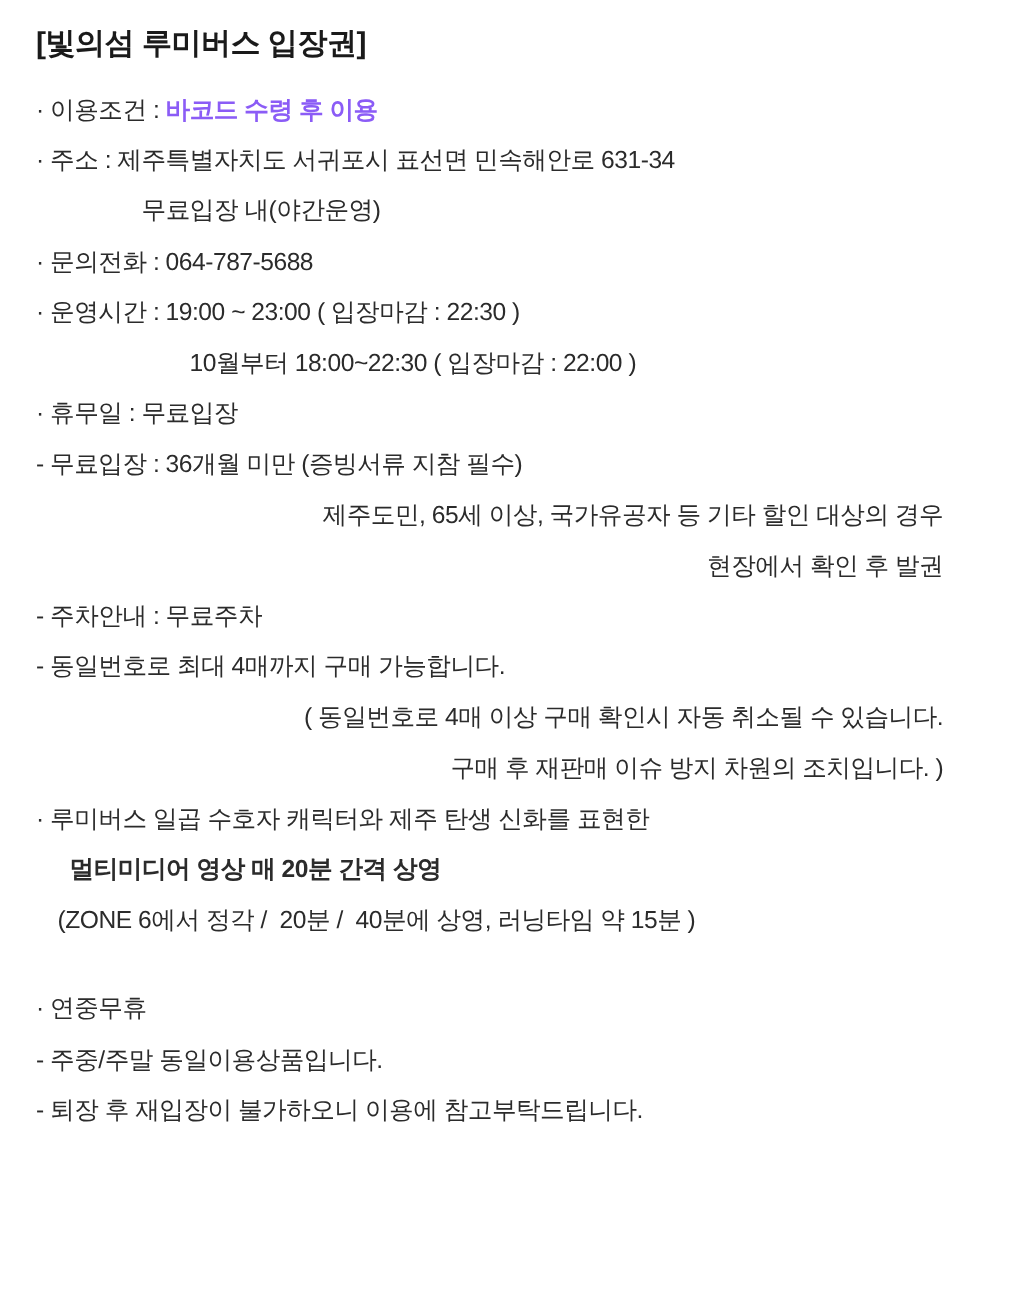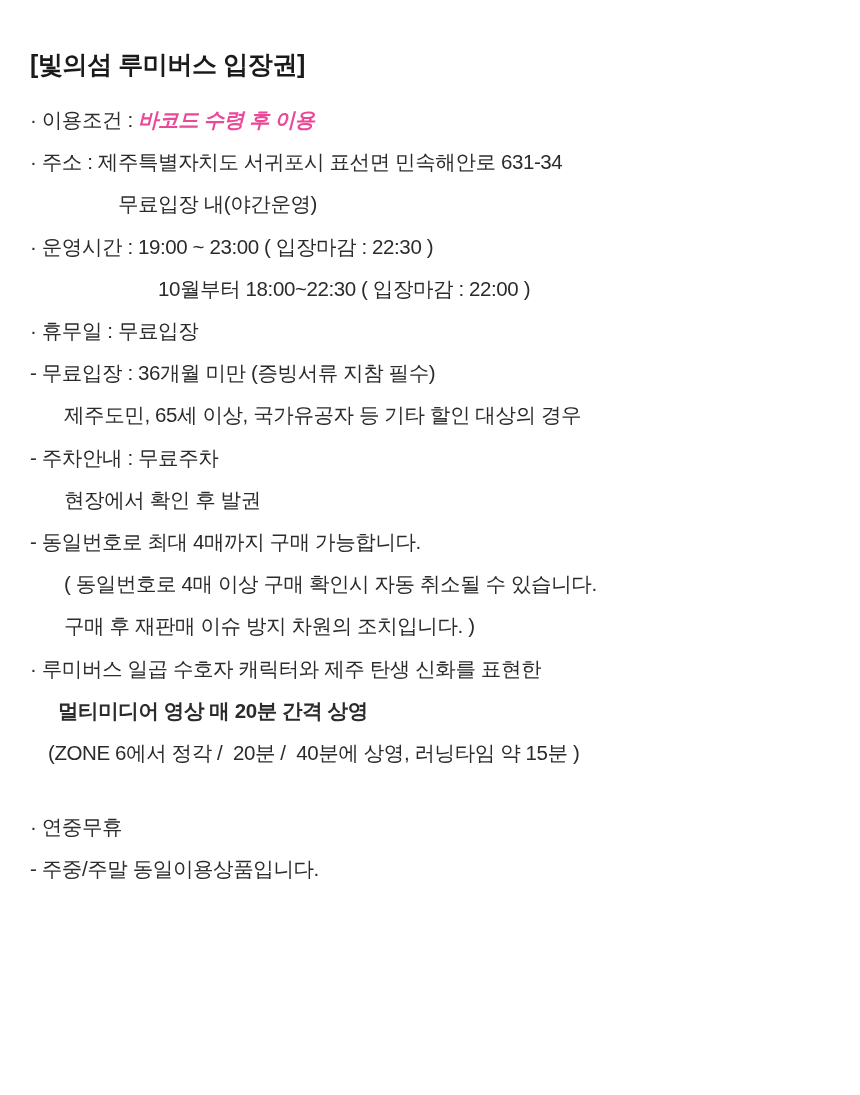--- a/index.html
+++ b/index.html
@@ -11,21 +11,21 @@
     height: 1095px;
     background: #ffffff;
     font-family: "Liberation Sans", "DejaVu Sans", sans-serif;
     color: #2b2b2b;
     overflow: hidden;
   }
   .page {
     box-sizing: border-box;
     width: 816px;
     height: 1095px;
-    padding: 48px 30px 0 30px;
+    padding: 20px 30px 0 30px;
   }
   .title {
     font-size: 25px;
     font-weight: bold;
     color: #1a1a1a;
     letter-spacing: -0.4px;
     margin: 0 0 18px 0;
     line-height: 1.3;
   }
   .line {
@@ -34,48 +34,50 @@
     letter-spacing: -0.4px;
     color: #2b2b2b;
     white-space: pre;
     margin: 0;
     padding: 4.5px 0;
   }
   .line.indent-1 { padding-left: 18px; }
   .line.indent-2 { padding-left: 28px; font-weight: bold; }
   .line.indent-3 { padding-left: 88px; }
   .line.indent-4 { padding-left: 128px; }
-  .line.indent-5 { padding-left: 34px; }
+  .line.indent-5 { padding-left: 34px; text-align: right; }
   .accent {
     color: #e8365a;
     font-weight: bold;
   }
   .spacer {
     height: 32px;
   }
 </style>
 </head>
 <body>
 
 <div class="page">
   <h1 class="title">[빛의섬 루미버스 입장권]</h1>
   <div class="body-lines">
-      <p class="line"><span>· 이용조건 : </span><span class="accent" style="color: #ec4899; font-style: italic;">바코드 수령 후 이용</span></p>
+      <p class="line"><span>· 이용조건 : </span><span class="accent" style="color: #8b5cf6;">바코드 수령 후 이용</span></p>
       <p class="line">· 주소 : 제주특별자치도 서귀포시 표선면 민속해안로 631-34</p>
       <p class="line indent-3">무료입장 내(야간운영)</p>
+      <p class="line">· 문의전화 : 064-787-5688</p>
       <p class="line">· 운영시간 : 19:00 ~ 23:00 ( 입장마감 : 22:30 )</p>
       <p class="line indent-4">10월부터 18:00~22:30 ( 입장마감 : 22:00 )</p>
       <p class="line">· 휴무일 : 무료입장</p>
       <p class="line">- 무료입장 : 36개월 미만 (증빙서류 지참 필수)</p>
       <p class="line indent-5">제주도민, 65세 이상, 국가유공자 등 기타 할인 대상의 경우</p>
+      <p class="line indent-5">현장에서 확인 후 발권</p>
       <p class="line">- 주차안내 : 무료주차</p>
-      <p class="line indent-5">현장에서 확인 후 발권</p>
       <p class="line">- 동일번호로 최대 4매까지 구매 가능합니다.</p>
       <p class="line indent-5">( 동일번호로 4매 이상 구매 확인시 자동 취소될 수 있습니다.</p>
       <p class="line indent-5">구매 후 재판매 이슈 방지 차원의 조치입니다. )</p>
       <p class="line">· 루미버스 일곱 수호자 캐릭터와 제주 탄생 신화를 표현한</p>
       <p class="line indent-2">멀티미디어 영상 매 20분 간격 상영</p>
       <p class="line indent-1">(ZONE 6에서 정각 /  20분 /  40분에 상영, 러닝타임 약 15분 )</p>
       <div class="spacer"></div>
       <p class="line">· 연중무휴</p>
       <p class="line">- 주중/주말 동일이용상품입니다.</p>
+      <p class="line">- 퇴장 후 재입장이 불가하오니 이용에 참고부탁드립니다.</p>
     </div>
 </div>
 
 </body></html>

